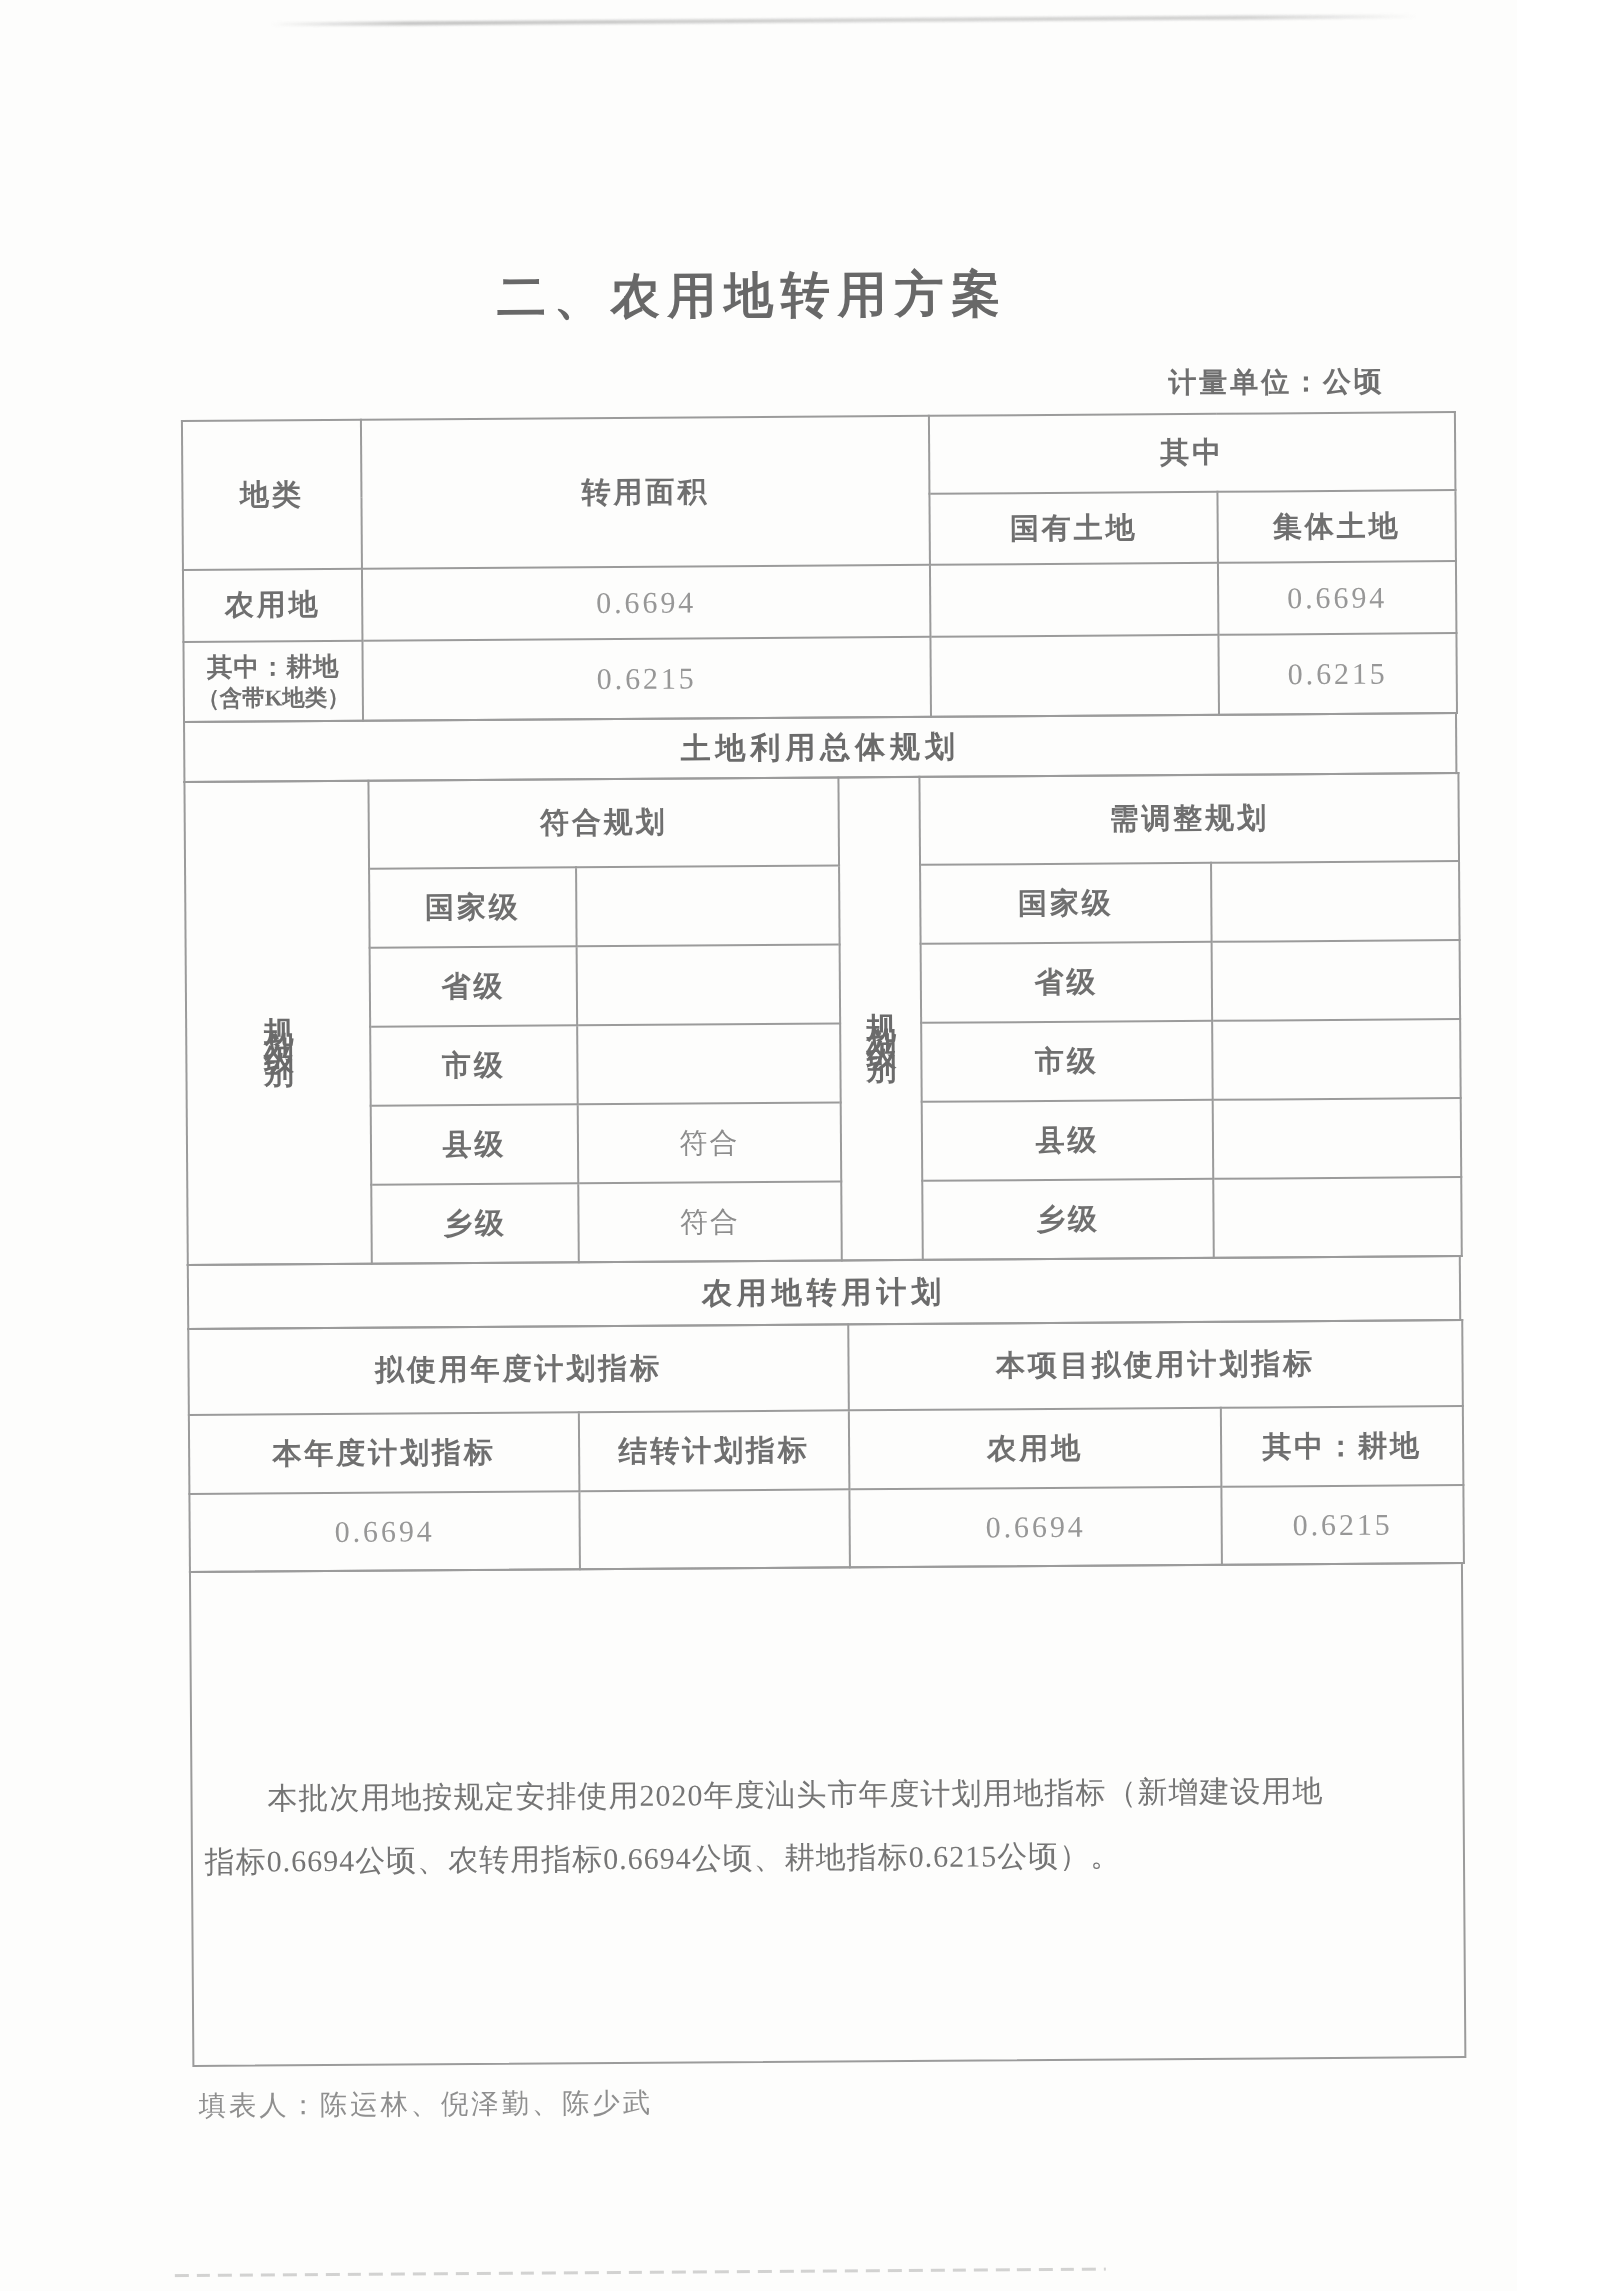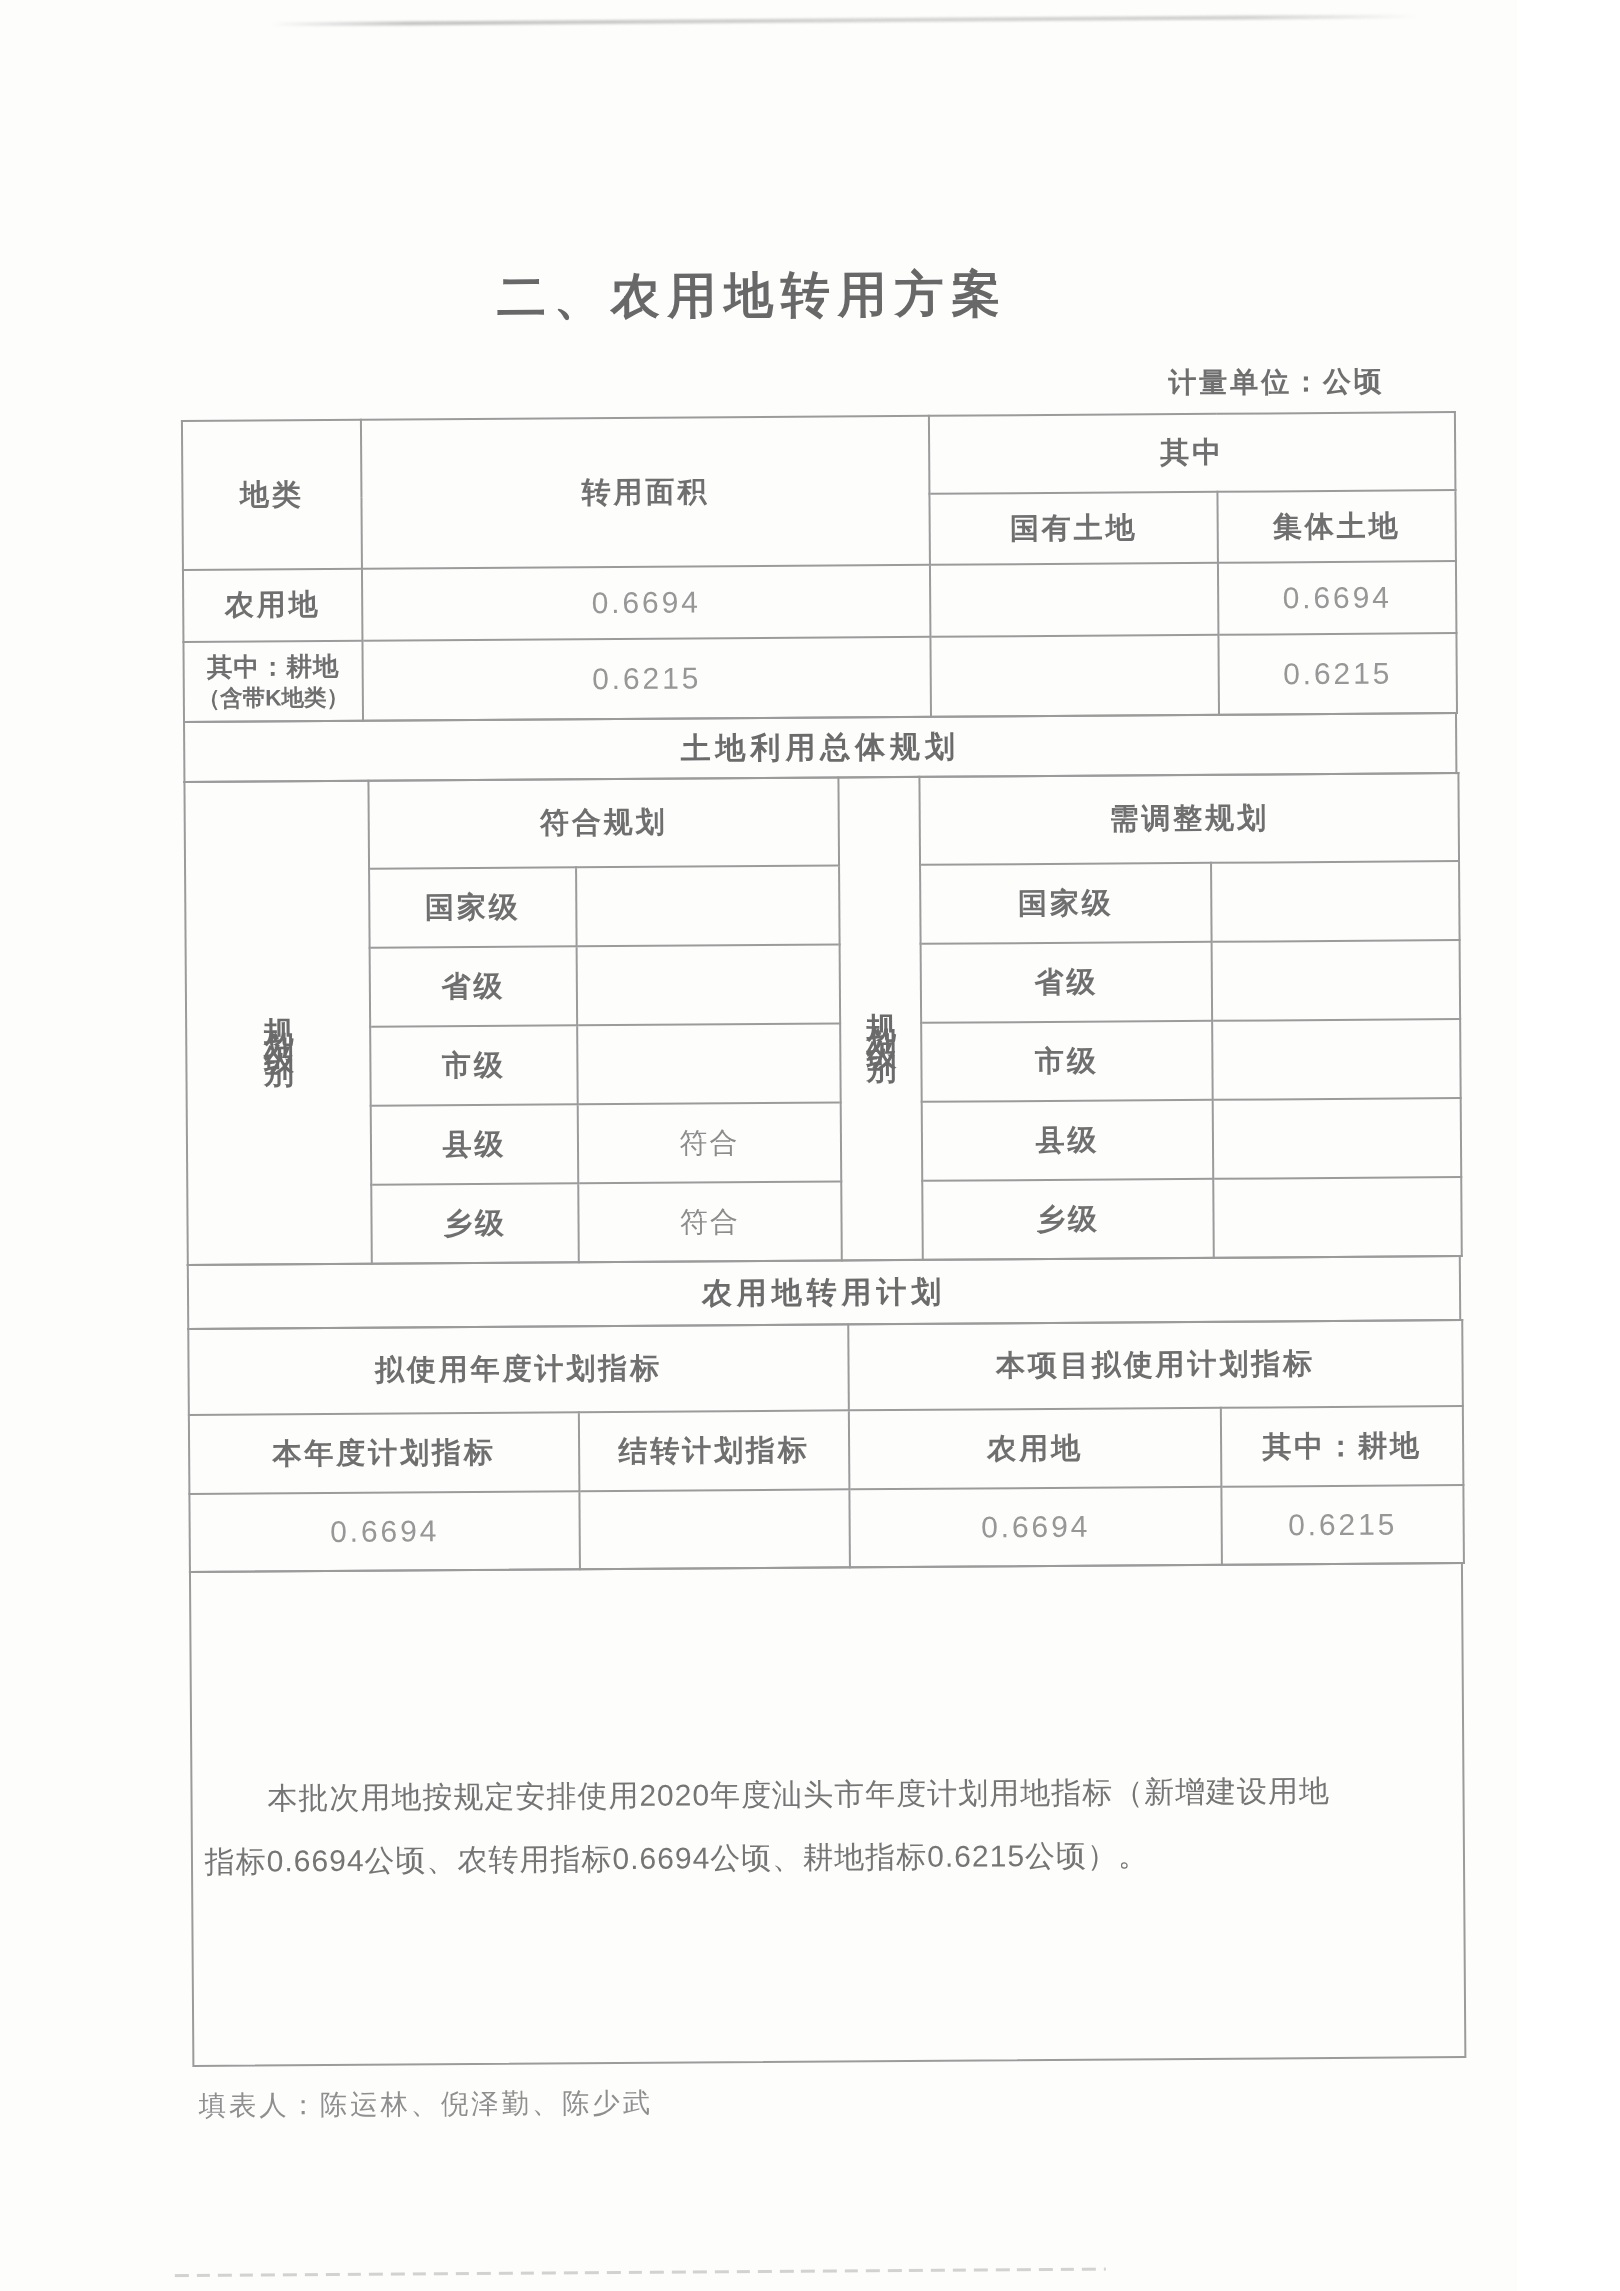--- a/index.html
+++ b/index.html
@@ -1,17 +1,17 @@
 <!DOCTYPE html>
 <html><head>
 <meta charset="utf-8">
 <style>
   html,body { margin:0; padding:0; background:#ffffff; }
   .page { position:relative; width:1517px; height:2292px; background:#fdfdfc; overflow:hidden;
-          font-family:Liberation Sans, sans-serif; }
+          font-family:Liberation Serif, serif; }
   .rot { position:absolute; inset:0; transform:rotate(-0.4deg); transform-origin:50% 50%; }
 
   .title { position:absolute; top:263px; left:0; width:100%; text-align:center;
            font-size:49px; font-weight:700; color:#686868; letter-spacing:7.8px; }
   .unit  { position:absolute; top:367px; left:186px; width:1204px; text-align:right;
            font-size:28px; font-weight:700; color:#6f6f6f; letter-spacing:2.9px; }
 
   .tw { position:absolute; top:416px; left:186px; width:1274px; }
   .tw table { border-collapse:collapse; table-layout:fixed; width:1274px; }
   .tw table + table, .tw .pcell { margin-top:-2px; }

